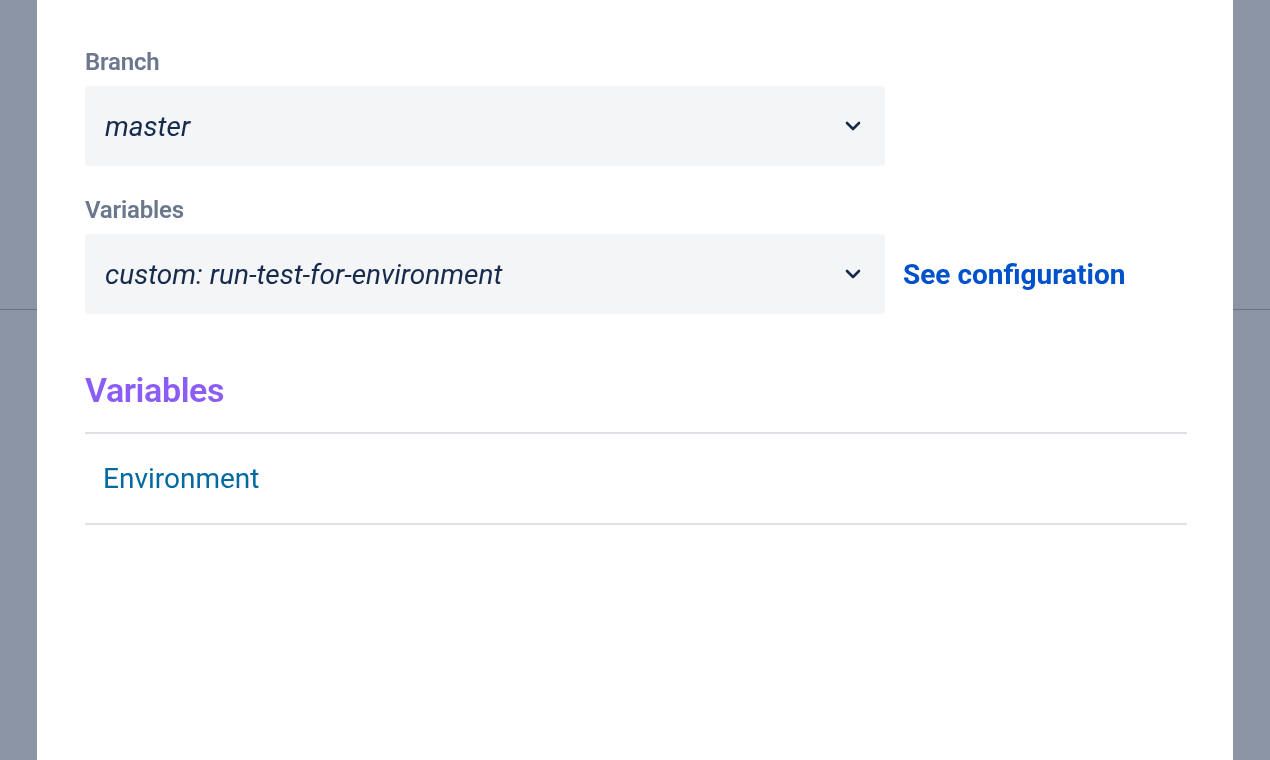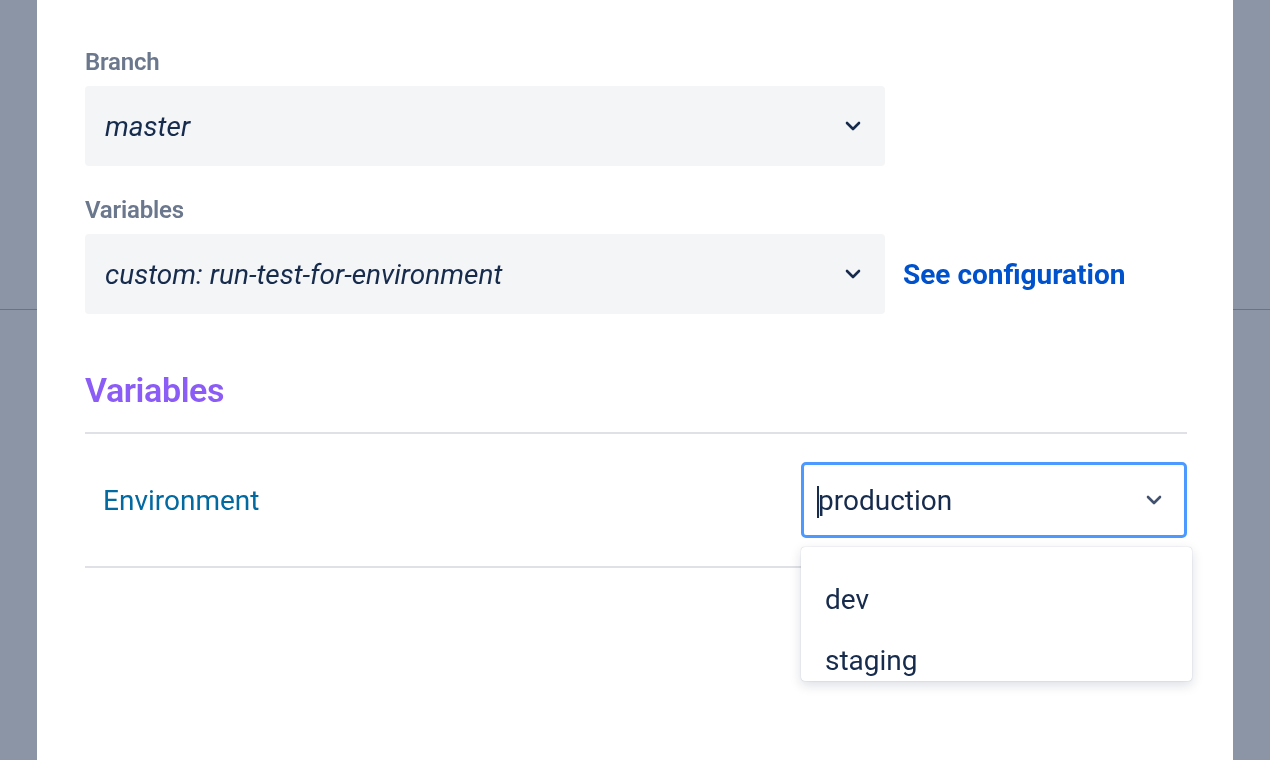--- a/index.html
+++ b/index.html
@@ -180,30 +180,16 @@
       </div>
       <a class="config-link">See configuration</a>
     </div>
   </div>
 
   <h2 class="variables-heading">Variables</h2>
 
   <div class="variables-table">
     <div class="var-row">
       <span class="var-name">Environment</span>
-      <div class="env-select">
-        <span class="env-select-value">
-          <span class="env-cursor"></span>
-          <span>production</span>
-        </span>
-        <svg class="chevron-down" style="color:#42526E" viewBox="0 0 24 24" fill="none" stroke="currentColor" stroke-width="2.6" stroke-linecap="round" stroke-linejoin="round">
-          <polyline points="6 9 12 15 18 9"></polyline>
-        </svg>
-
-        <div class="dropdown-menu">
-          <div class="dropdown-item">dev</div>
-          <div class="dropdown-item">staging</div>
-        </div>
-      </div>
     </div>
   </div>
 
 </div>
 
 </body></html>

